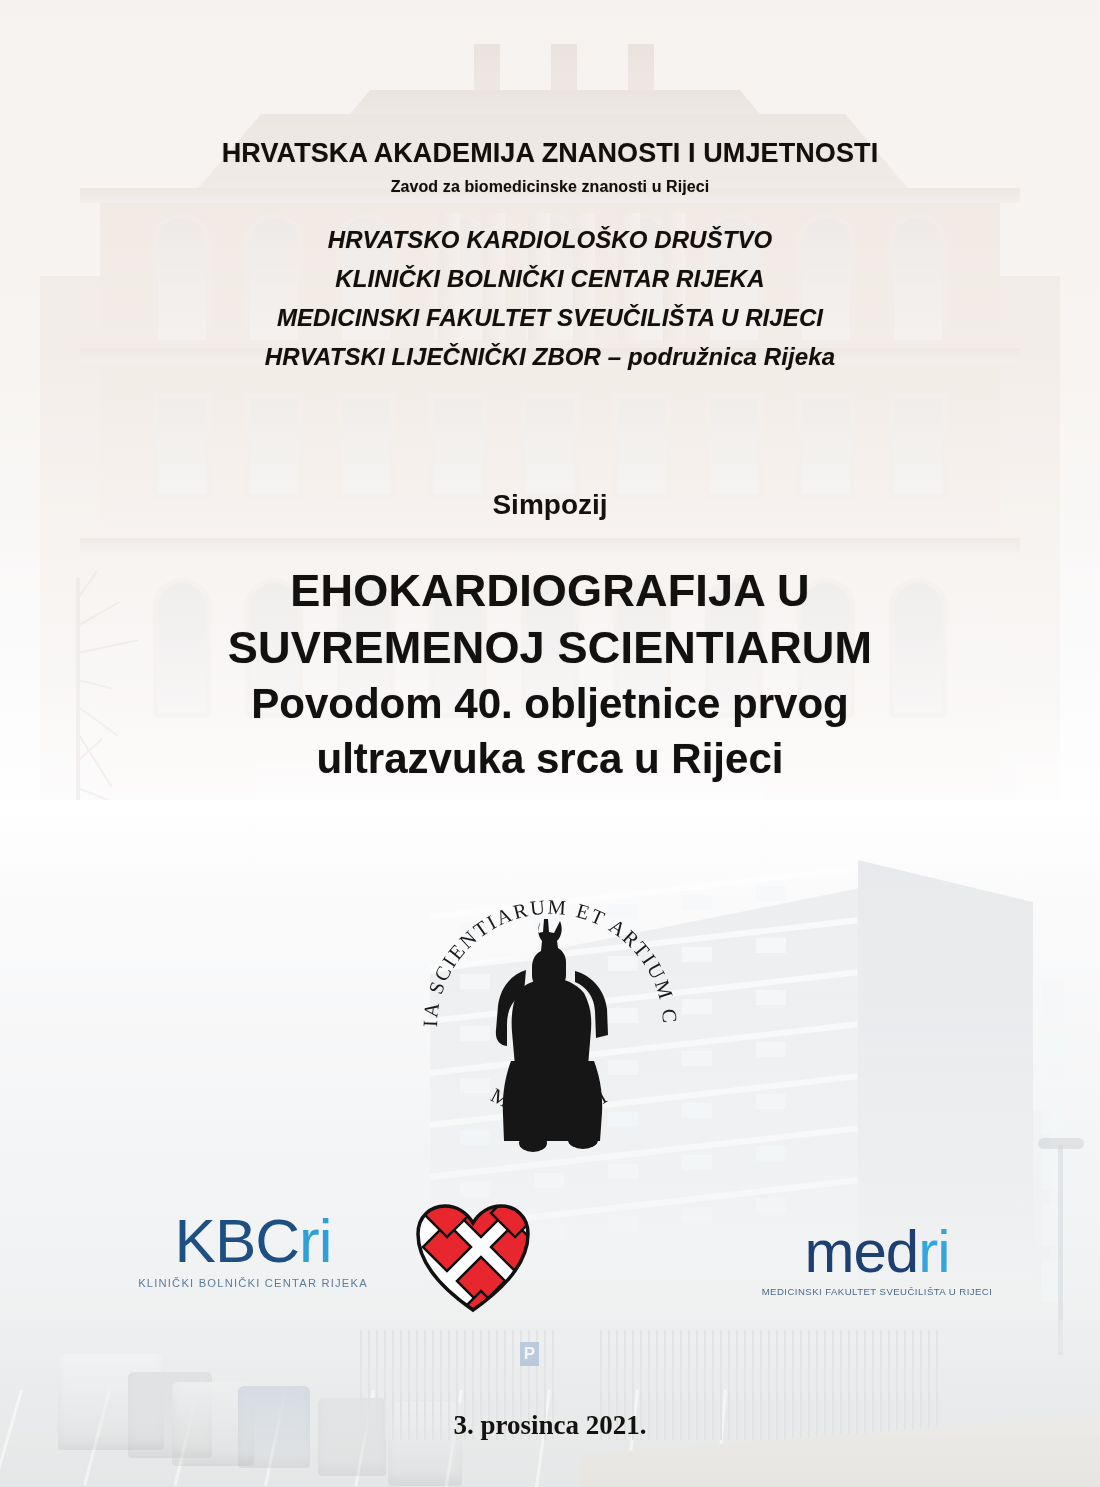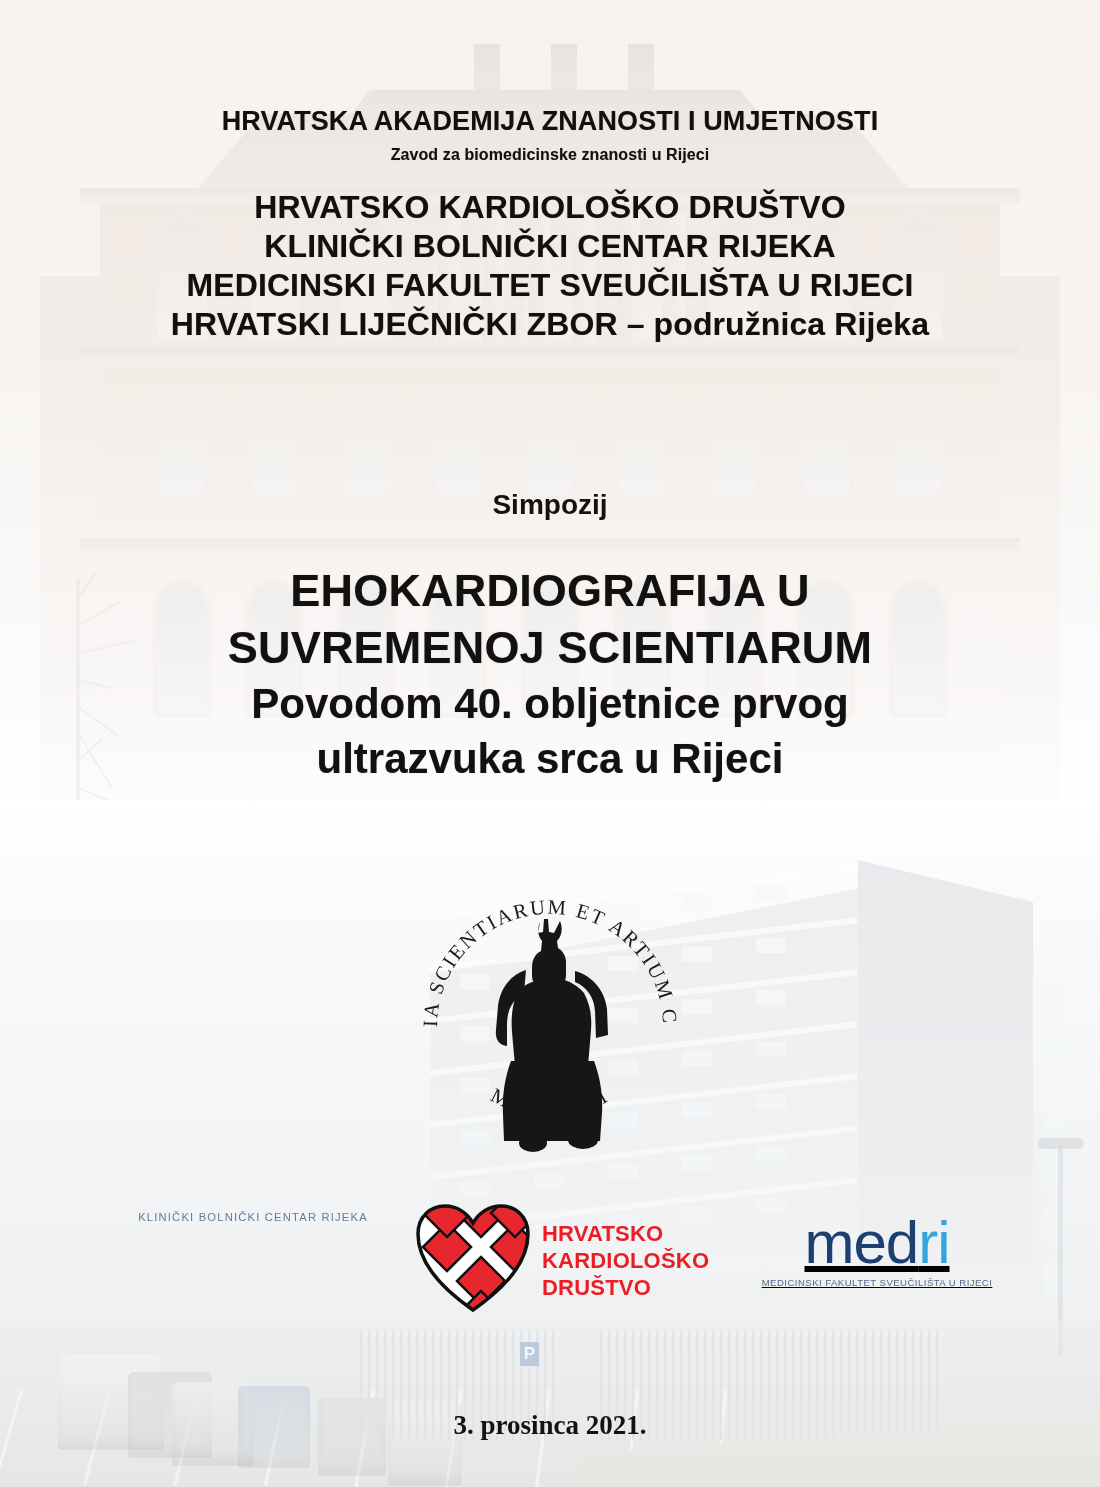--- a/index.html
+++ b/index.html
@@ -239,24 +239,24 @@
     width: 1100px;
     text-align: center;
     color: #120f0c;
   }
   .org-line {
     font-family: "Liberation Sans", sans-serif;
     font-weight: bold;
     letter-spacing: 0.1px;
     text-shadow: 0 0 1px rgba(0,0,0,0.25);
   }
-  .org-l1 { font-size: 27px; line-height: 34px; }
+  .org-l1 { font-size: 27px; line-height: 34px; margin-top: 32px; }
   .org-l2 { font-size: 16px; line-height: 33px; }
   .org-gap { height: 17px; }
-  .org-l3,.org-l4,.org-l5,.org-l6 { font-size: 32px; line-height: 39px; }
+  .org-l3,.org-l4,.org-l5,.org-l6 { font-size: 24px; line-height: 39px; font-style: italic; }
 
   .symposium-word {
     position: absolute;
     left: 0; top: 489px;
     width: 1100px;
     text-align: center;
     font-size: 28px;
     font-weight: bold;
     color: #141210;
     font-family: "Liberation Sans", sans-serif;
@@ -320,21 +320,21 @@
   .hkd-text {
     position: absolute;
     left: 128px; top: 18px;
     color: #ed1c24;
     font-family: "Liberation Sans", sans-serif;
     font-weight: bold;
     font-size: 22px;
     line-height: 27px;
     letter-spacing: 0.2px;
   }
-  .logo-medri { left: 748px; top: 11px; width: 258px; text-decoration: underline; }
+  .logo-medri { left: 748px; top: 20px; width: 258px; }
   .medri-word {
     font-family: "Liberation Sans", sans-serif;
     font-size: 60px;
     letter-spacing: -1px;
     line-height: 64px;
   }
   .medri-dark { color: #1d3f72; }
   .medri-light { color: #35a5de; }
   .medri-sub {
     font-family: "Liberation Sans", sans-serif;
@@ -564,20 +564,21 @@
 
           <ellipse cx="126" cy="268" rx="14" ry="9"></ellipse>
           <ellipse cx="176" cy="265" rx="15" ry="9"></ellipse>
         </g>
       </svg>
     </div>
 
     <div class="logo-row">
 
       <div class="logo logo-kbc">
+        <div class="kbc-word" style="text-align:center; white-space:nowrap;"><span class="kbc-dark">KBC</span><span class="kbc-light">ri</span></div>
         <div class="kbc-sub">KLINIČKI BOLNIČKI CENTAR RIJEKA</div>
       </div>
 
       <div class="logo logo-hkd">
         <svg width="118" height="112" viewBox="0 0 118 112" aria-hidden="true">
           <defs>
             <clipPath id="heartClip">
               <path d="M59 108 C10 74 4 48 4 32 C4 14 17 4 31 4 C43 4 53 11 59 21 C65 11 75 4 87 4 C101 4 114 14 114 32 C114 48 108 74 59 108 Z"></path>
             </clipPath>
           </defs>
@@ -591,25 +592,20 @@
               <rect x="50" y="62" width="34" height="34" transform="rotate(45 67 79)"></rect>
               <rect x="84" y="-6" width="34" height="34" transform="rotate(45 101 11)"></rect>
               <rect x="16" y="-6" width="34" height="34" transform="rotate(45 33 11)"></rect>
               <rect x="50" y="96" width="34" height="34" transform="rotate(45 67 113)"></rect>
             </g>
 
             <path d="M62 14 C70 2 86 -4 99 2 C114 9 120 26 118 44 L118 0 L62 0 Z" fill="#e8262d"></path>
           </g>
           <path d="M59 108 C10 74 4 48 4 32 C4 14 17 4 31 4 C43 4 53 11 59 21 C65 11 75 4 87 4 C101 4 114 14 114 32 C114 48 108 74 59 108 Z" fill="none" stroke="#111111" stroke-width="3.5"></path>
         </svg>
-        <div class="hkd-text">
-          <div>HRVATSKO</div>
-          <div>KARDIOLOŠKO</div>
-          <div>DRUŠTVO</div>
-        </div>
       </div>
 
       <div class="logo logo-medri">
         <div class="medri-word" style="text-align:center; white-space:nowrap;"><span class="medri-dark">med</span><span class="medri-light">ri</span></div>
         <div class="medri-sub">MEDICINSKI FAKULTET SVEUČILIŠTA U RIJECI</div>
       </div>
 
     </div>
 
     <div class="date-line">3. prosinca 2021.</div>

